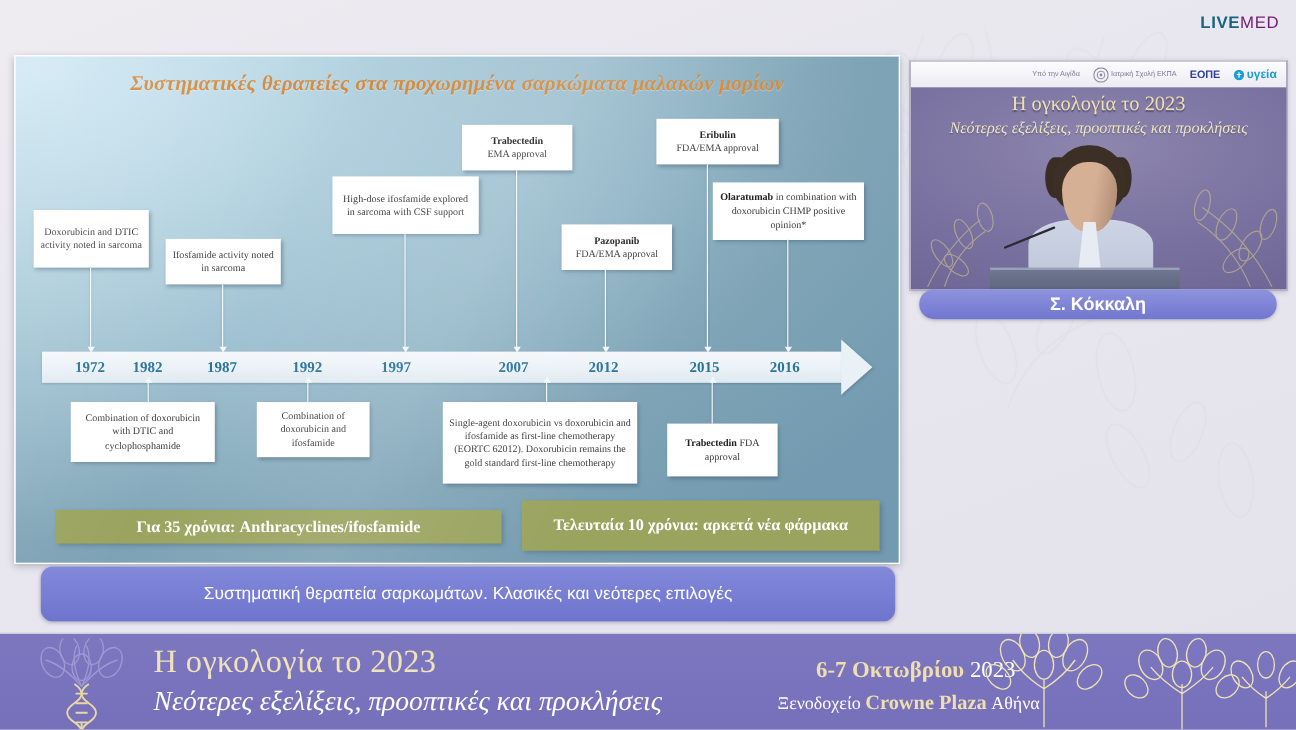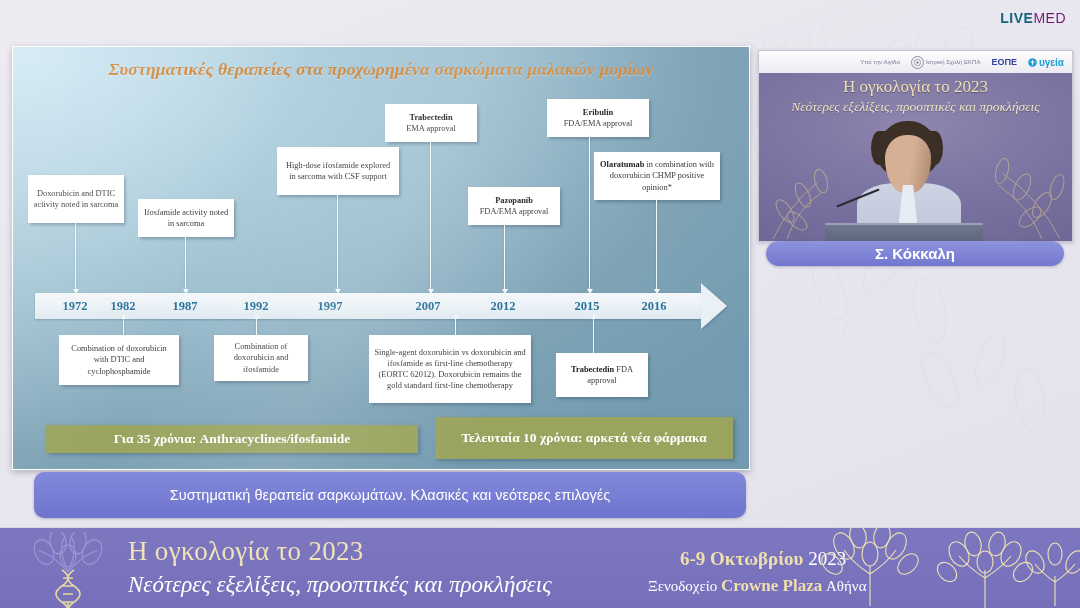--- a/index.html
+++ b/index.html
@@ -400,21 +400,21 @@
       <path d="M52 38 q-12 8 0 16 q12 8 0 16 q-12 8 0 16"></path>
       <path d="M41 46 h10 M41 54 h10 M41 62 h10 M41 70 h10"></path>
       <path d="M46 70 v6"></path>
     </g>
   </svg>
 
   <div id="f-title">Η ογκολογία το 2023</div>
   <div id="f-sub">Νεότερες εξελίξεις, προοπτικές και προκλήσεις</div>
 
   <div id="f-date">
-    <span class="hl">6-9</span>
+    <span class="hl">6-7</span>
     <span class="hl">Οκτωβρίου</span>
     <span>2023</span>
   </div>
   <div id="f-venue">
     <span class="sm">Ξενοδοχείο</span>
     <span class="hl">Crowne Plaza</span>
     <span>Αθήνα</span>
   </div>
 
   <svg id="footer-trees-right" viewBox="0 0 300 80">

